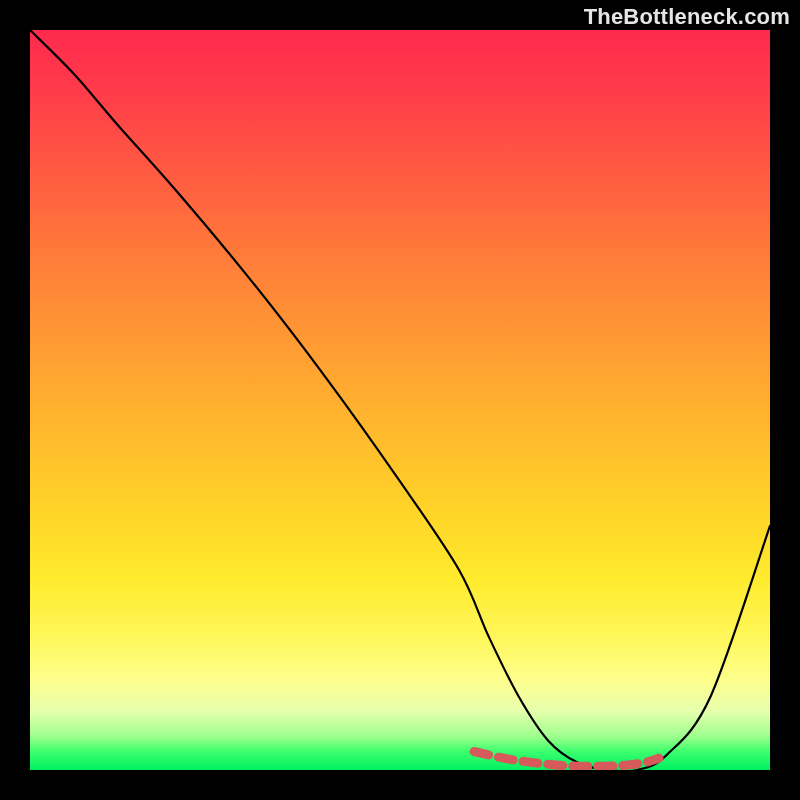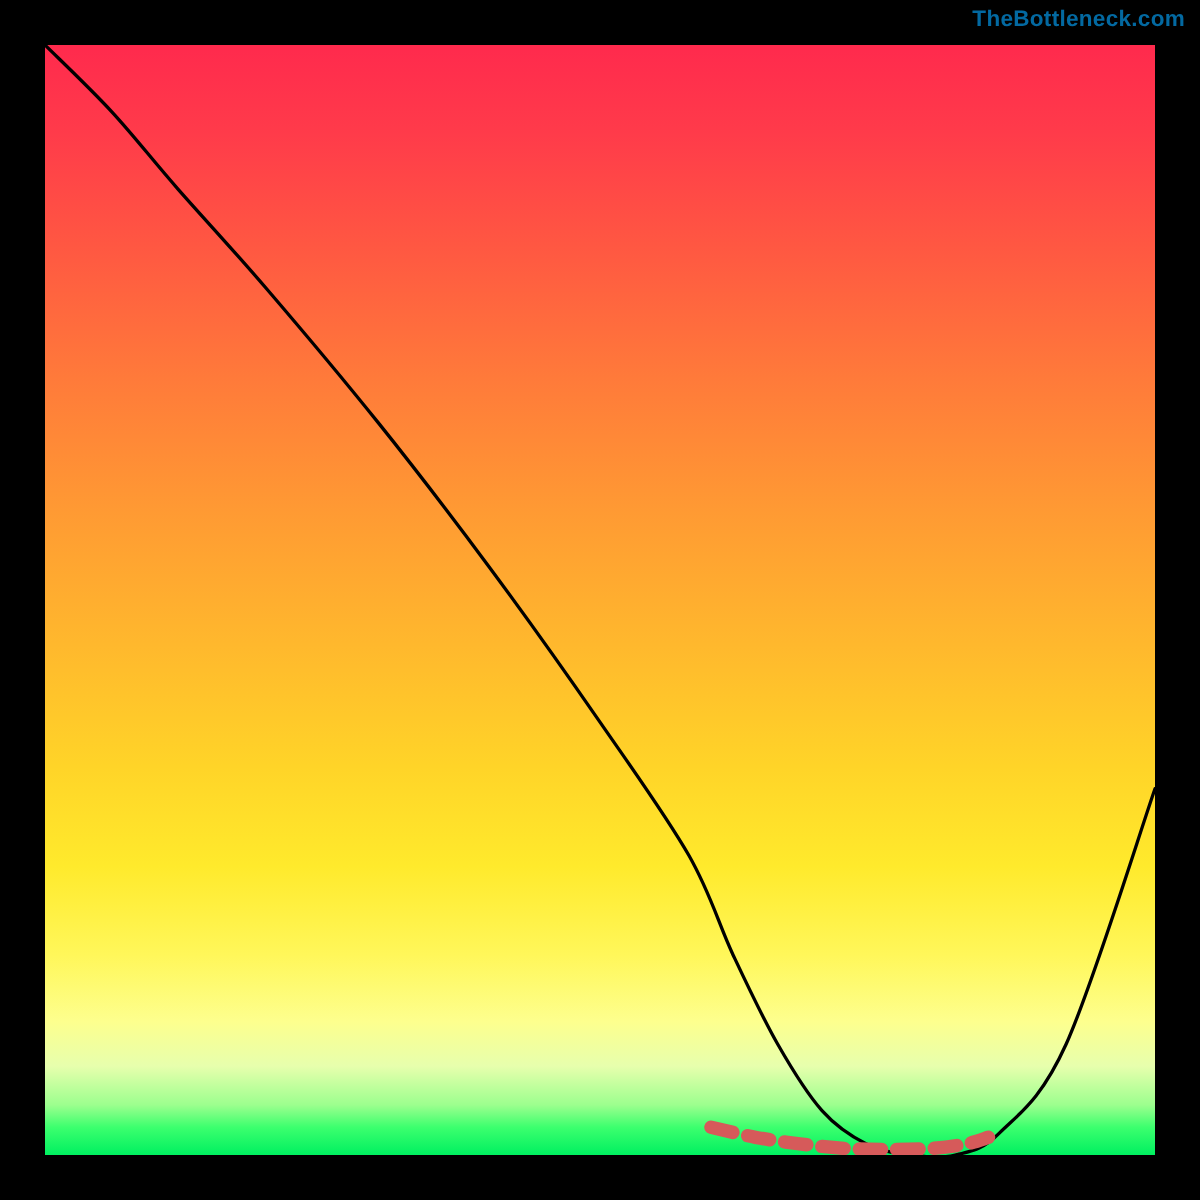--- a/index.html
+++ b/index.html
@@ -14,22 +14,22 @@
   .frame {
     position: relative;
     width: 800px;
     height: 800px;
     background: #000;
   }
   .watermark {
     position: absolute;
     top: 4px;
     right: 10px;
-    color: #0369a1;
-    font-size: 15px;
+    color: #e5e5e5;
+    font-size: 22px;
     font-weight: 600;
     letter-spacing: 0.2px;
     z-index: 20;
     text-align: center;
   }
   .plot-area {
     position: absolute;
     left: 30px;
     top: 30px;
     width: 740px;

